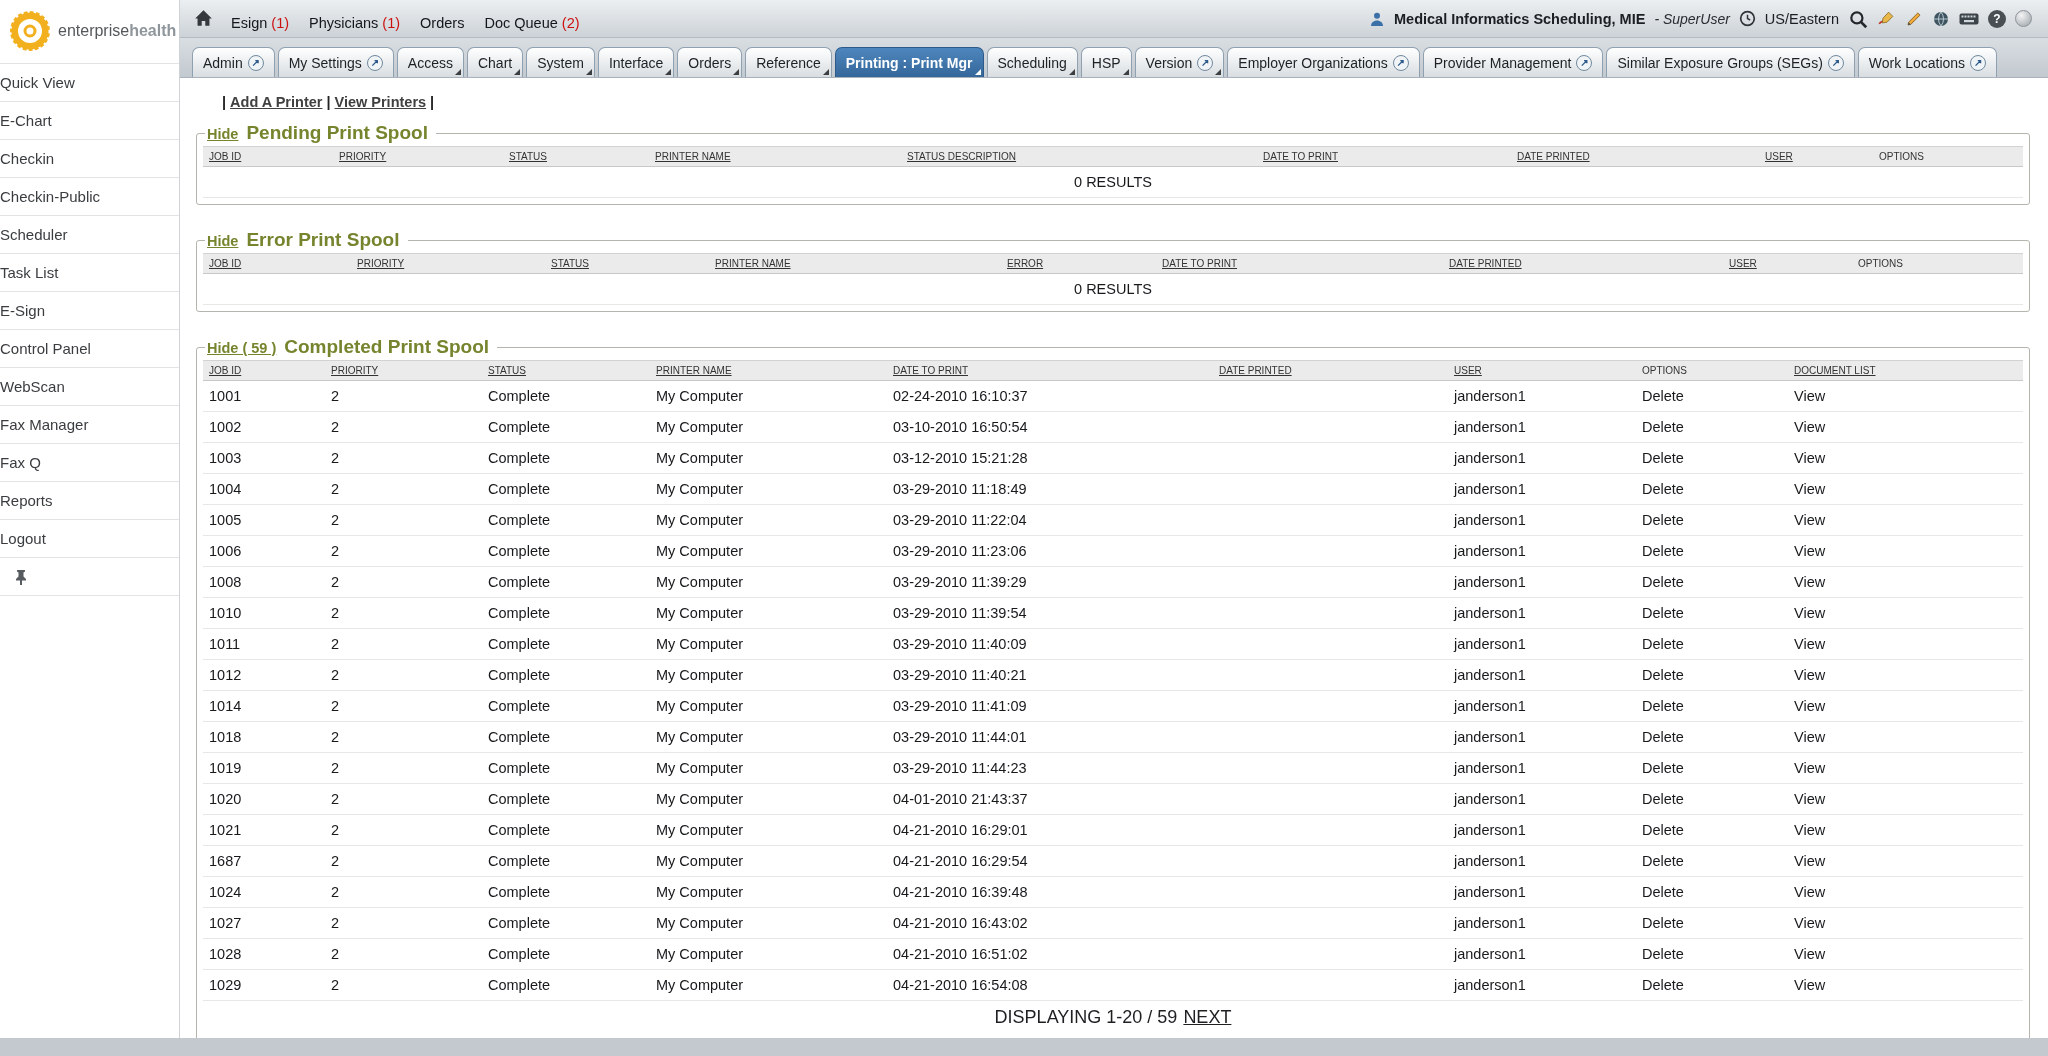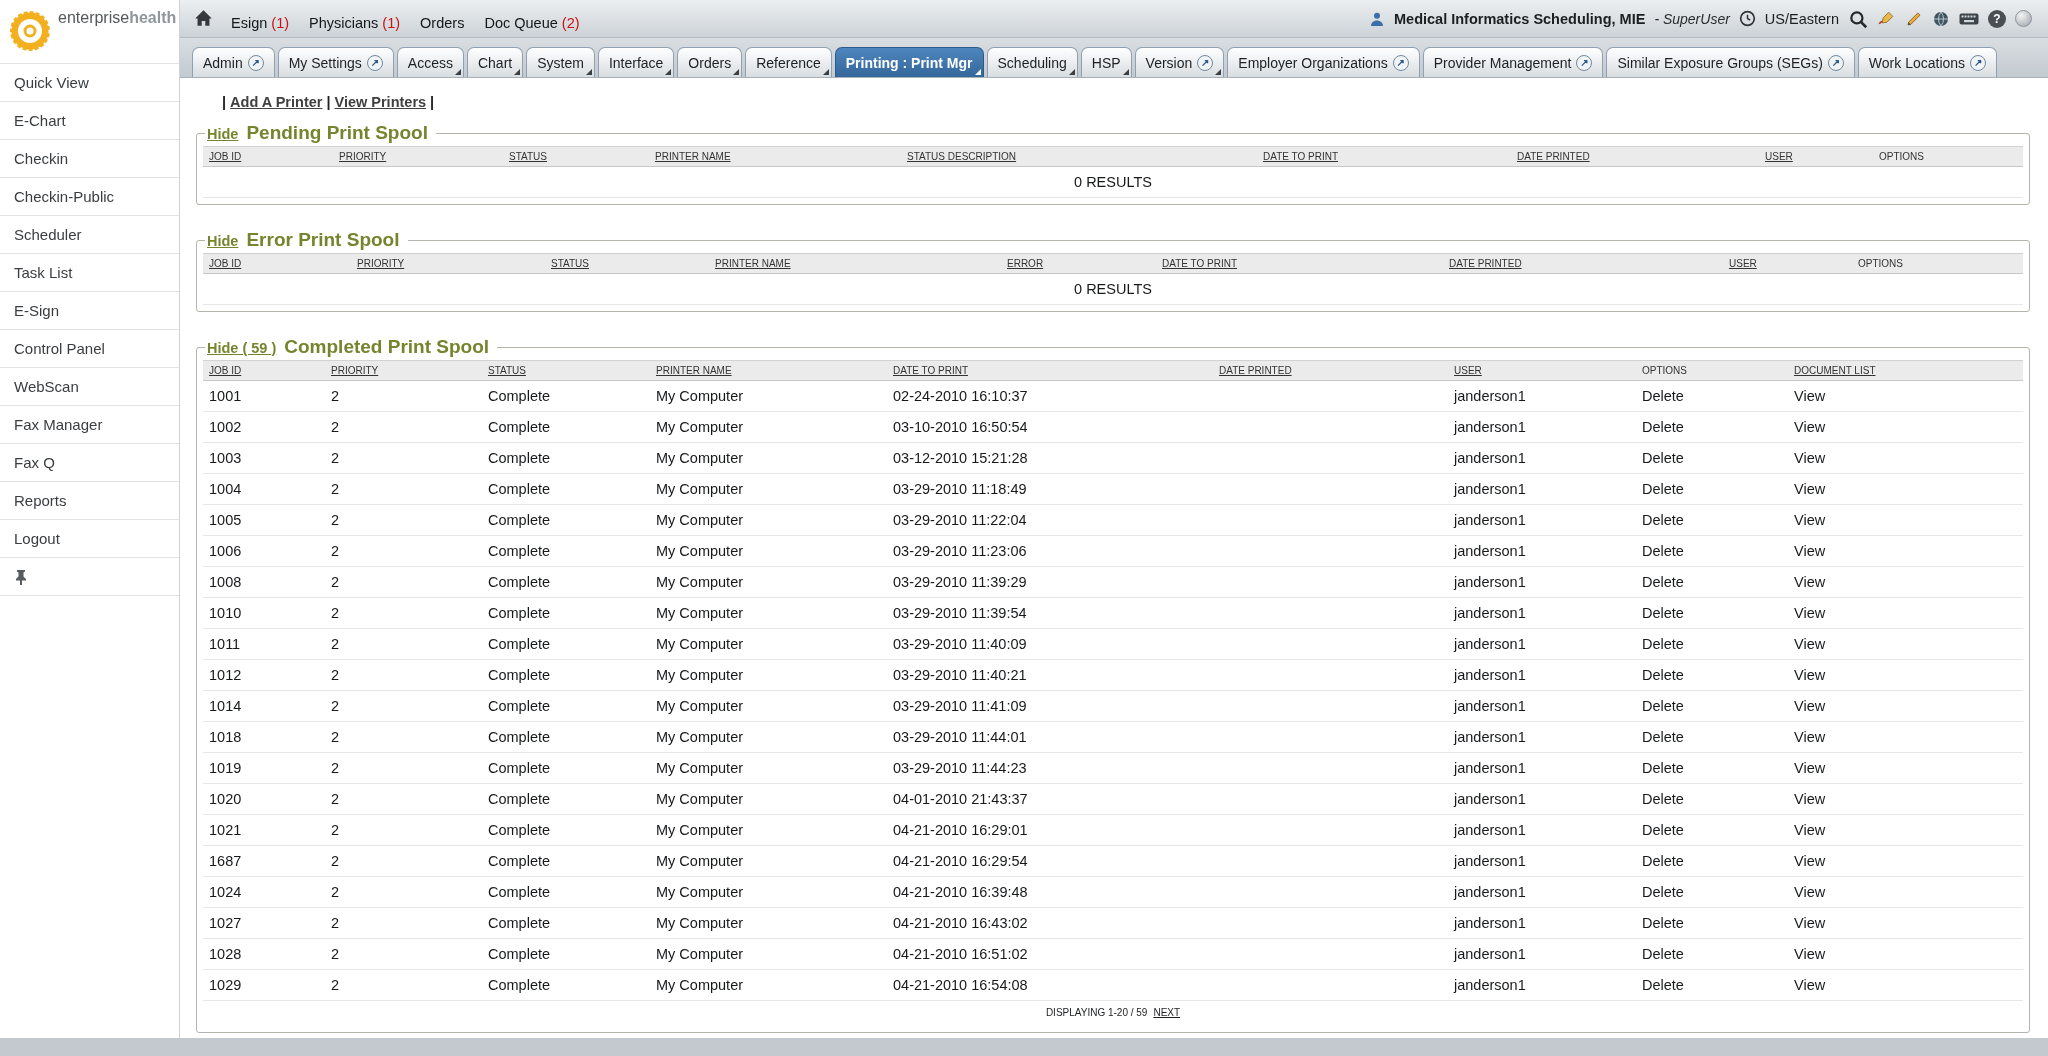--- a/index.html
+++ b/index.html
@@ -7,26 +7,26 @@
   body {
     width: 2048px; height: 1056px;
     background: #c3c9ce;
     font-family: "Liberation Sans", sans-serif;
     overflow: hidden;
   }
   .app { display: flex; width: 2048px; height: 1038px; background: #fff; }
 
   
   .sidebar { width: 180px; flex: 0 0 180px; background: #fff; border-right: 1px solid #d0d3d6; }
-  .logo-row { display: flex; gap: 6px; padding: 9px 4px 10px 8px; }
+  .logo-row { display: flex; align-items: center; gap: 6px; padding: 9px 4px 10px 8px; }
   .brand { font-size: 16px; white-space: nowrap; }
   .brand .b1 { color: #54585b; }
   .brand .b2 { color: #8f979c; font-weight: bold; }
   .side-menu { border-top: 1px solid #e1e3e5; }
-  .side-item { height: 38px; line-height: 37px; padding-left: 14px; font-size: 15px; color: #3a3d40; border-bottom: 1px solid #e1e3e5; cursor: pointer; }
+  .side-item { height: 38px; line-height: 37px; font-size: 15px; color: #3a3d40; border-bottom: 1px solid #e1e3e5; cursor: pointer; }
   .pin-row { height: 38px; display: flex; align-items: center; padding-left: 14px; border-bottom: 1px solid #e1e3e5; }
   .pin { cursor: pointer; display: inline-flex; }
 
   
   .main { flex: 1; display: flex; flex-direction: column; min-width: 0; }
 
   
   .topbar { height: 38px; flex: 0 0 38px; background: linear-gradient(#eceff1, #ccd2d7); border-bottom: 1px solid #b4bcc2; display: flex; align-items: center; padding: 0 16px 0 14px; gap: 18px; }
   .ticon { display: inline-flex; align-items: center; justify-content: center; }
   .top-links { display: flex; gap: 20px; margin-top: 8px; }
@@ -61,21 +61,21 @@
 
   table.grid { width: 100%; border-collapse: collapse; table-layout: fixed; }
   table.grid th { background: #ebebeb; border-top: 1px solid #d2d2d2; border-bottom: 1px solid #c8c8c8; padding: 4px 6px; text-align: left; font-weight: normal; font-size: 10px; color: #333; white-space: nowrap; overflow: hidden; }
   .th-link { text-decoration: underline; cursor: pointer; }
   .th-plain { text-decoration: none; }
   table.grid td { padding: 7px 6px; font-size: 14.5px; color: #17191b; border-bottom: 1px solid #e7e7e7; white-space: nowrap; overflow: hidden; }
   td.empty { text-align: center; font-size: 13.5px; color: #222; padding: 7px 0; }
   .row-link { cursor: pointer; }
 
   .table-footer { padding: 4px 0 2px 0; }
-  .pager-line { text-align: center; font-size: 10px; color: #1d1f21; padding: 2px 0; }
+  .pager-line { text-align: center; font-size: 18px; color: #1d1f21; padding: 2px 0; }
   .page-link { text-decoration: underline; cursor: pointer; margin-left: 6px; }
 </style>
 </head>
 <body>
 
 <div class="app">
 
   <aside class="sidebar">
     <div class="logo-row">
       <span class="ticon">

